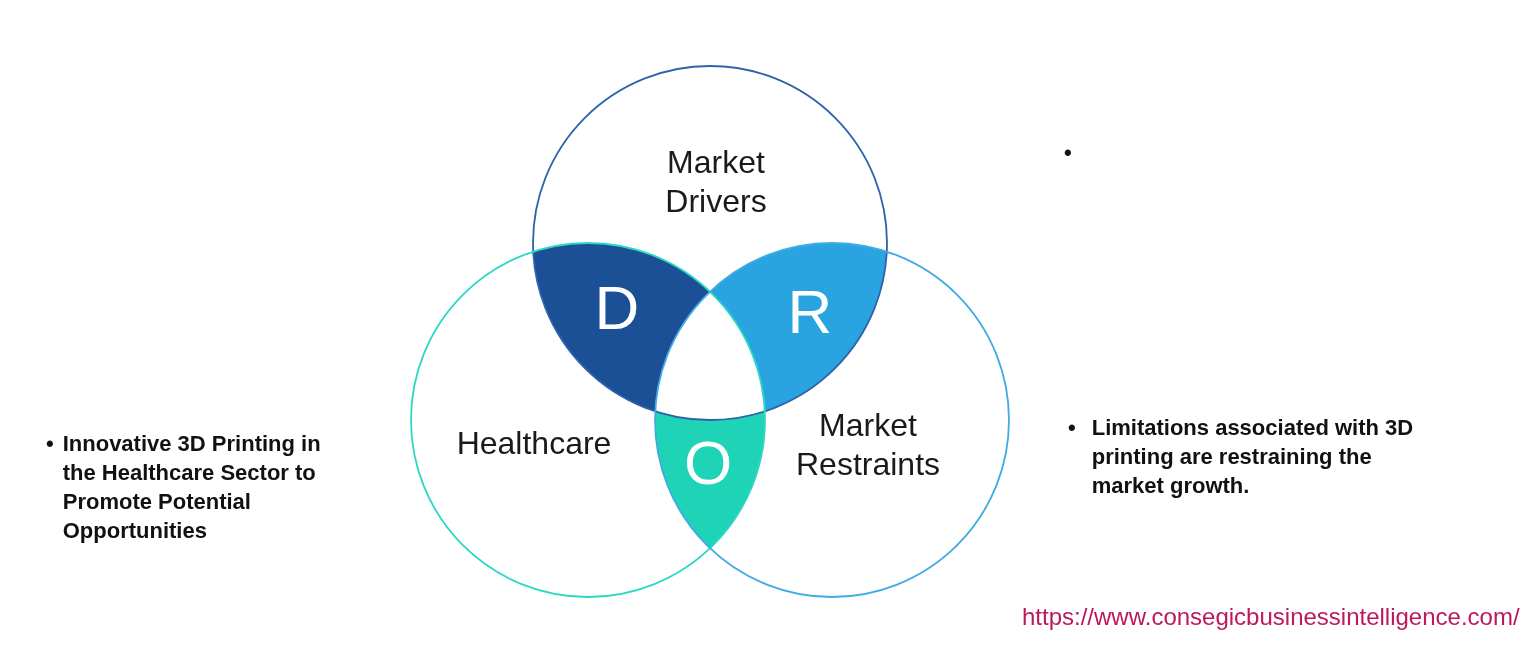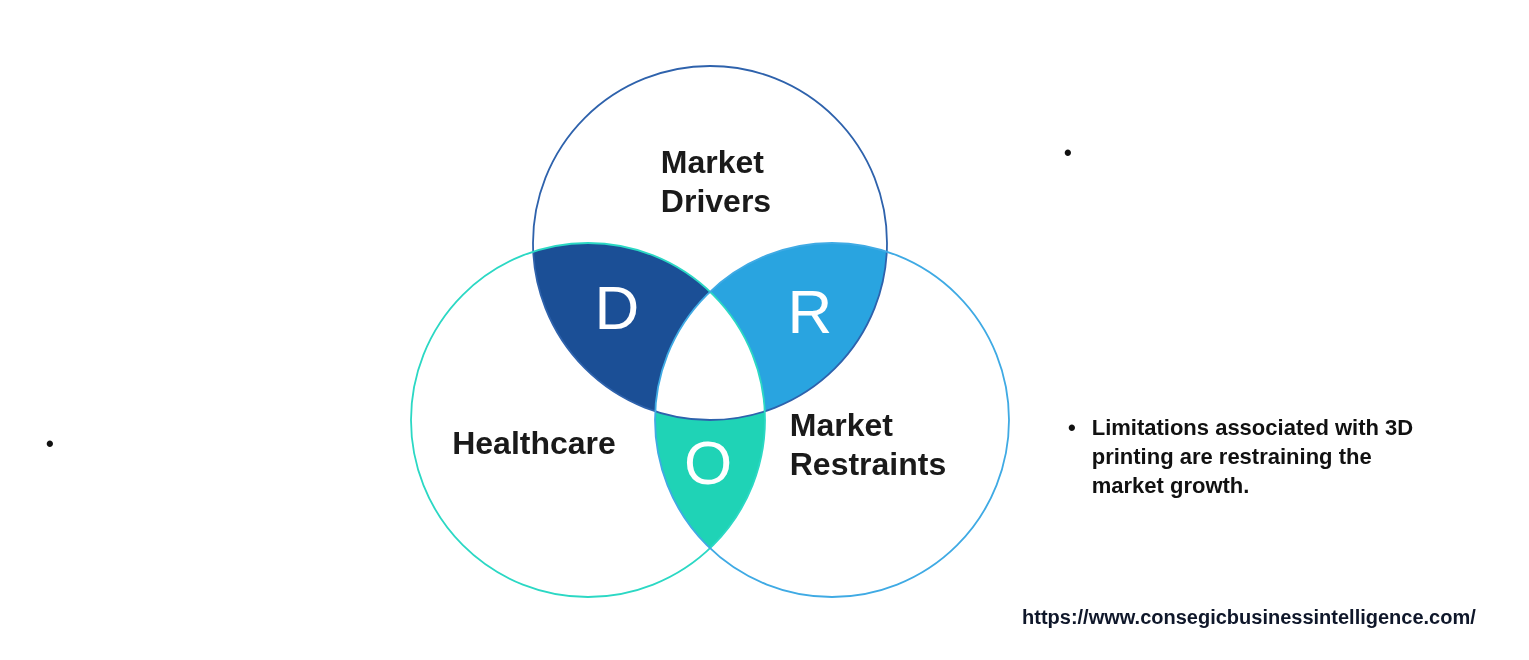--- a/index.html
+++ b/index.html
@@ -15,22 +15,22 @@
     font-family: "Liberation Sans", sans-serif;
     overflow: hidden;
   }
   .abs { position: absolute; }
 
   
   .venn-label {
     color: #1a1a1a;
     font-size: 32px;
     line-height: 39px;
-    font-weight: 700;
-    text-align: left;
+    font-weight: 400;
+    text-align: center;
     white-space: pre-line;
     transform: translateX(-50%);
   }
 
   
   .venn-letter {
     color: #ffffff;
     font-size: 62px;
     line-height: 62px;
     font-weight: 400;
@@ -48,24 +48,24 @@
   }
   .bullet .marker {
     line-height: 29px;
     flex: 0 0 auto;
   }
   .gap-sm { margin-right: 9px; }
   .gap-lg { margin-right: 16px; }
   .bullet-text { white-space: pre-line; }
 
   .footer-url {
-    font-size: 20px;
+    font-size: 24px;
     line-height: 26px;
-    color: #0f172a;
-    font-weight: 700;
+    color: #be185d;
+    font-weight: 400;
   }
 </style>
 </head>
 <body>
 
 <div class="canvas">
 
   <svg class="abs" style="left:0; top:0;" width="1529" height="660" viewBox="0 0 1529 660">
     <defs>
       <clipPath id="clipTop">
@@ -108,20 +108,24 @@
 Restraints</div>
 
   <div class="abs venn-letter" style="left:617px; top:277px;">D</div>
 
   <div class="abs venn-letter" style="left:810px; top:281px;">R</div>
 
   <div class="abs venn-letter" style="left:708px; top:432px;">O</div>
 
   <div class="abs bullet" style="left:46px; top:429px; width:320px;">
     <span class="marker gap-sm">•</span>
+    <span class="bullet-text">Innovative 3D Printing in
+the Healthcare Sector to
+Promote Potential
+Opportunities</span>
   </div>
 
   <div class="abs bullet" style="left:1064px; top:138px; width:420px;">
     <span class="marker gap-lg">•</span>
   </div>
 
   <div class="abs bullet" style="left:1068px; top:413px; width:420px;">
     <span class="marker gap-lg">•</span>
     <span class="bullet-text">Limitations associated with 3D
 printing are restraining the

